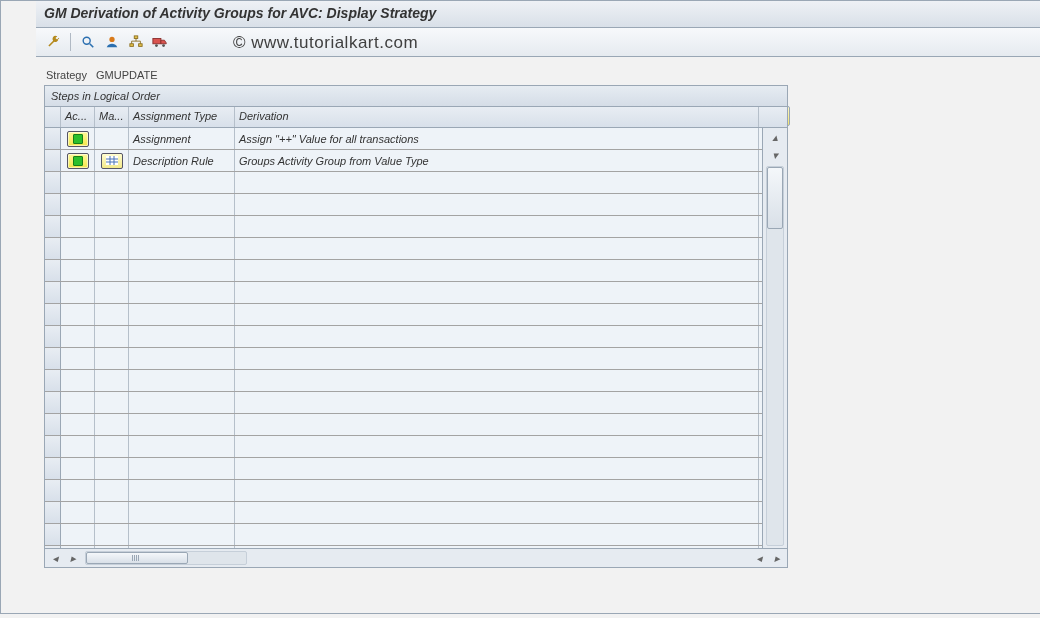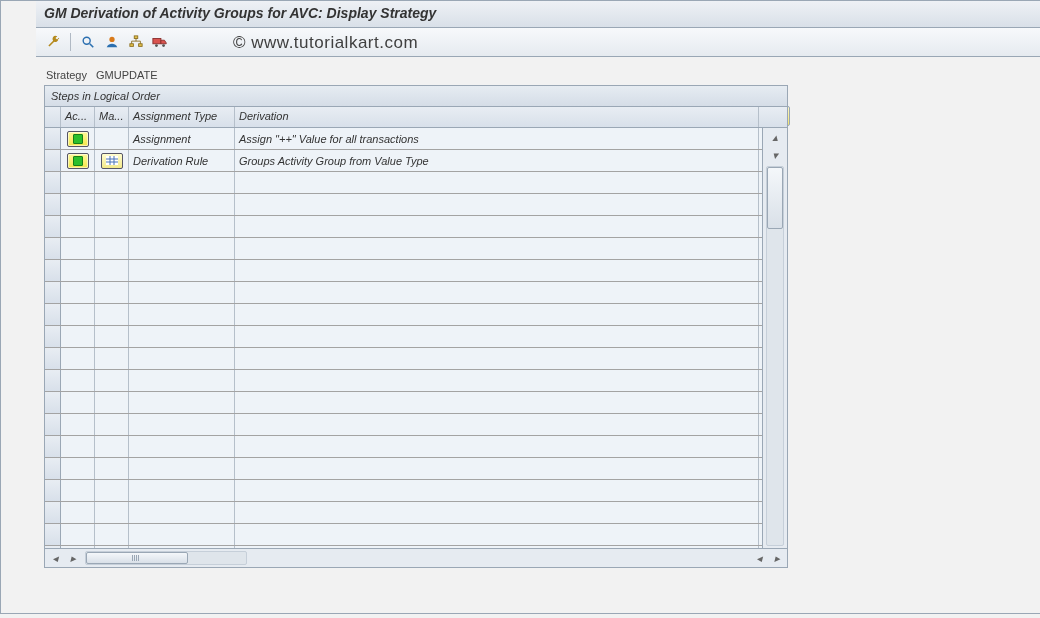--- a/index.html
+++ b/index.html
@@ -280,21 +280,21 @@
                 <div class="grid-mini">
                   <svg width="12" height="9" viewBox="0 0 12 9">
                     <rect x="0" y="0" width="12" height="9" fill="#fff" stroke="none"></rect>
                     <line x1="0" y1="3" x2="12" y2="3" stroke="#4a74b8"></line>
                     <line x1="0" y1="6" x2="12" y2="6" stroke="#4a74b8"></line>
                     <line x1="4" y1="0" x2="4" y2="9" stroke="#4a74b8"></line>
                     <line x1="8" y1="0" x2="8" y2="9" stroke="#4a74b8"></line>
                   </svg>
                 </div>
               </div>
-              <div class="gc col-dt">Derivation Rule</div>
+              <div class="gc col-dt">Description Rule</div>
               <div class="gc col-de">Groups Activity Group from Value Type</div>
               <div class="gc col-vs"></div>
             </div>
             <div class="grid-row">
               <div class="gc col-sel"></div>
               <div class="gc col-ac"></div>
               <div class="gc col-ma"></div>
               <div class="gc col-dt"></div>
               <div class="gc col-de"></div>
               <div class="gc col-vs"></div>

